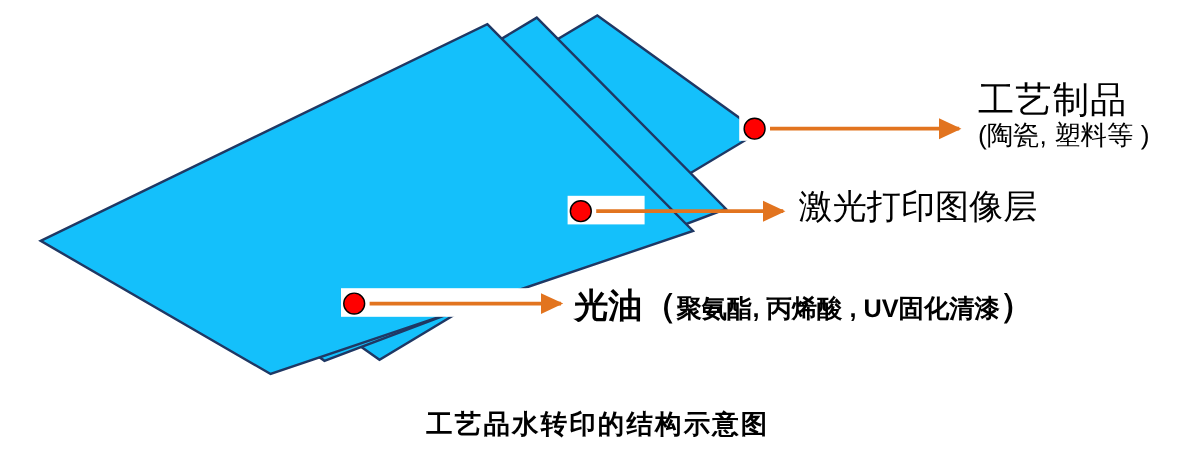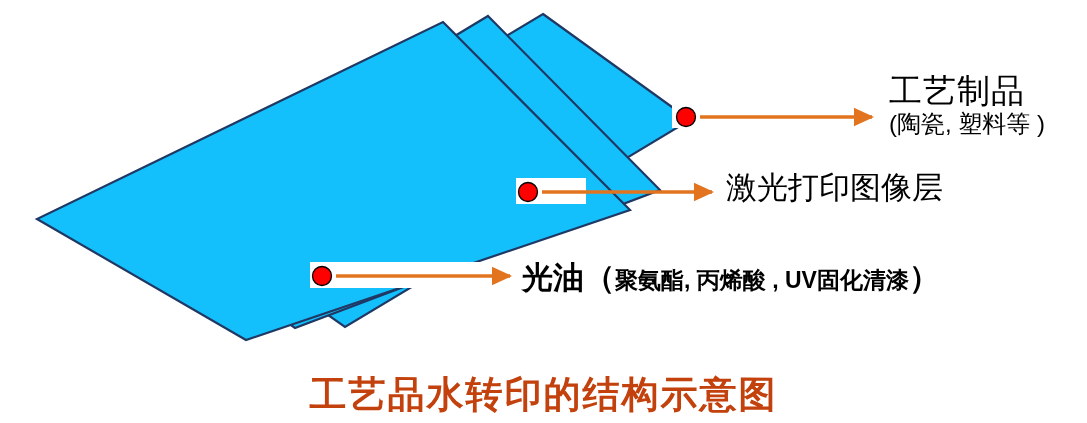--- a/index.html
+++ b/index.html
@@ -63,22 +63,22 @@
   }
   #lbl-varnish .inner-small {
     font-size: 23px;
   }
   #title {
     position: absolute;
     left: 0;
     top: 370px;
     width: 1087px;
     text-align: center;
-    color: #c2410c;
-    font-size: 37px;
+    color: #000000;
+    font-size: 24px;
     font-weight: bold;
     letter-spacing: 2px;
   }
 </style>
 </head>
 <body>
 
 <div id="stage">
 
   <svg id="diagram" viewBox="0 0 1087 423">

